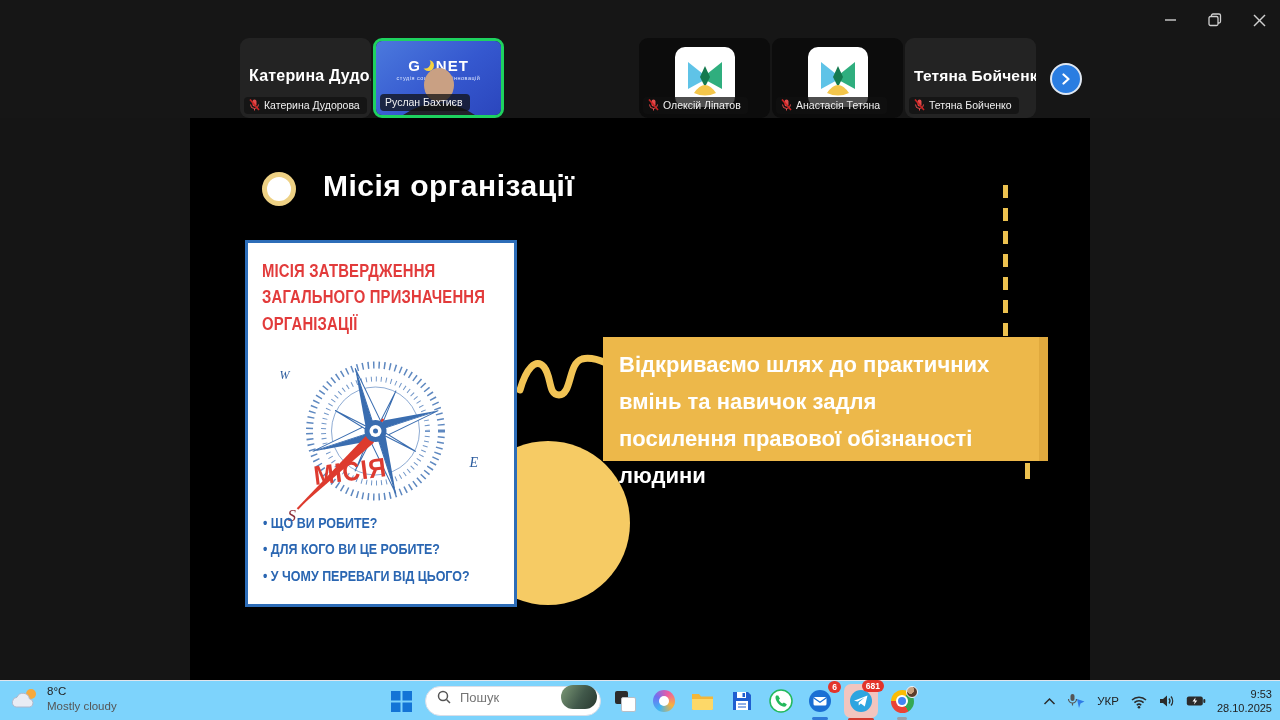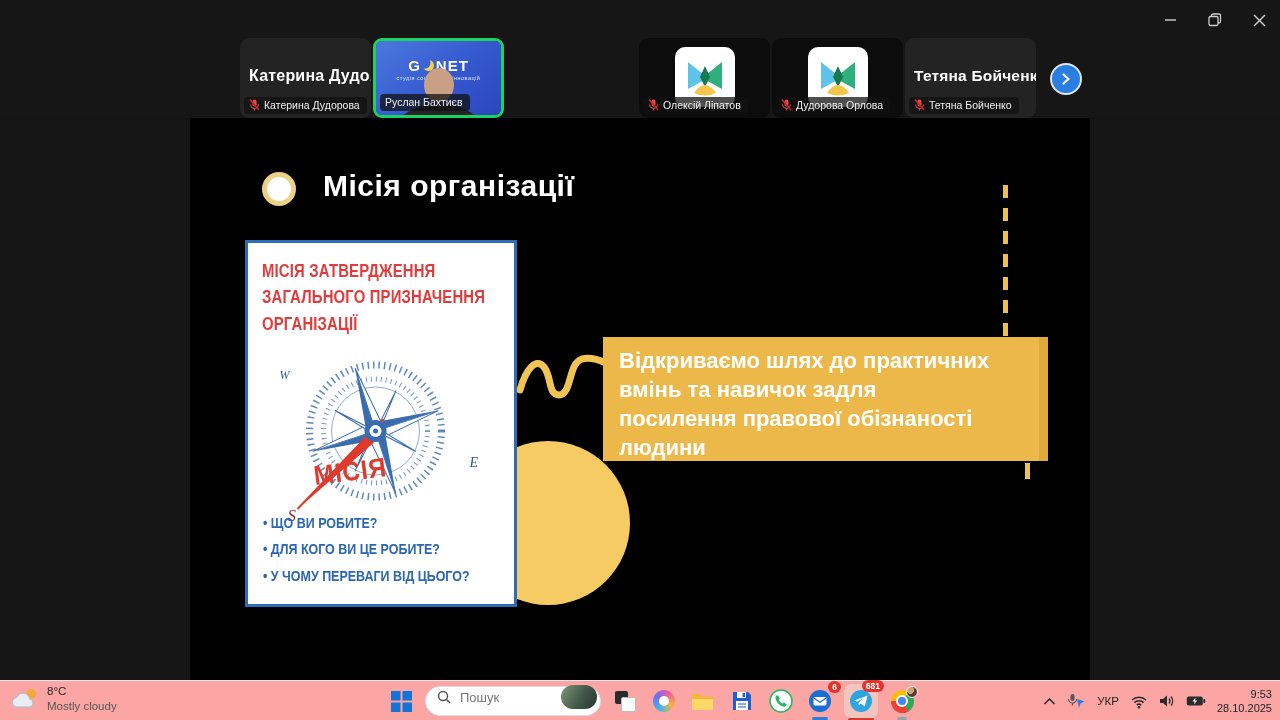--- a/index.html
+++ b/index.html
@@ -26,25 +26,25 @@
   .title-dot{position:absolute;left:72px;top:29px;width:24px;height:24px;border-radius:50%;background:#fff;border:5px solid #eed184;}
   .slide-title{position:absolute;left:133px;top:26px;font-size:30px;font-weight:700;color:#fff;letter-spacing:.5px;}
   .big-circle{position:absolute;left:276px;top:298px;width:164px;height:164px;border-radius:50%;background:#f6cb64;}
   .card{position:absolute;left:55px;top:97px;width:272px;height:367px;background:#fff;border:3px solid #2d6db8;box-sizing:border-box;}
   .card-heading{position:absolute;left:14px;top:15px;width:118%;color:#e23b3b;font-weight:700;font-size:17.5px;line-height:1.5;letter-spacing:.2px;transform:scaleX(.85);transform-origin:left top;white-space:pre-line;}
   .compass{position:absolute;left:50%;top:108px;transform:translateX(-50%);}
   .compass-label{position:absolute;left:66px;top:218px;color:#dd3b30;font-weight:700;font-size:27px;letter-spacing:1px;transform:rotate(-7deg) scaleX(.9);transform-origin:left;}
   .card-bullets{position:absolute;left:15px;bottom:14px;width:116%;color:#2a66b2;font-weight:700;font-size:14.5px;line-height:1.85;transform:scaleX(.86);transform-origin:left bottom;margin:0;padding:0;list-style:none;}
   .card-bullets li::before{content:"• ";}
   .squiggle{position:absolute;left:322px;top:198px;}
-  .callout{position:absolute;left:413px;top:194px;width:445px;height:124px;box-sizing:border-box;background:#edb84a;border-right:9px solid #dfa93e;color:#fff;font-weight:700;font-size:22px;line-height:29px;padding:9px 10px 8px 16px;white-space:pre-line;}
+  .callout{position:absolute;left:413px;top:194px;width:445px;height:124px;box-sizing:border-box;background:#edb84a;border-right:9px solid #dfa93e;color:#fff;font-weight:700;font-size:22px;line-height:37px;padding:9px 10px 8px 16px;white-space:pre-line;}
   .dashline{position:absolute;left:813px;top:42px;width:5px;height:152px;background:repeating-linear-gradient(to bottom,#ecc14f 0 13px,transparent 13px 23px);}
   .dashline2{position:absolute;left:835px;top:320px;width:5px;height:16px;background:#ecc14f;}
   
-  #taskbar{position:absolute;left:0;top:680px;width:1280px;height:40px;background:#fca5a5;border-top:1px solid #e1e5ec;}
+  #taskbar{position:absolute;left:0;top:680px;width:1280px;height:40px;background:#7dd3fc;border-top:1px solid #e1e5ec;}
   .weather{position:absolute;left:10px;top:3px;display:flex;align-items:center;gap:7px;cursor:pointer;}
   .weather .wtxt{font-size:11.5px;color:#333;line-height:1.3;}
   .centerbar{position:absolute;left:386px;top:4px;height:32px;display:flex;align-items:center;gap:9px;}
   .tb-icon{position:relative;width:30px;height:32px;display:flex;align-items:center;justify-content:center;cursor:pointer;}
   .searchpill{display:flex;align-items:center;gap:7px;width:176px;height:30px;background:#fff;border:1px solid #d9dee8;border-radius:16px;padding:0 3px 8px 11px;box-sizing:border-box;cursor:pointer;}
   .searchpill input{border:0;outline:0;flex:1;min-width:0;font-size:13px;color:#444;background:transparent;font-family:"Liberation Sans",sans-serif;}
   .bingthumb{width:36px;height:24px;border-radius:12px;background:linear-gradient(120deg,#7d9a77,#41584a 55%,#27372e);flex:none;}
   .badge{position:absolute;top:-4px;right:-6px;background:#e3342b;color:#fff;font-size:8.5px;font-weight:700;border-radius:8px;padding:1.5px 4px;line-height:1;z-index:2;}
   .ind{position:absolute;bottom:-3px;left:50%;transform:translateX(-50%);height:3px;border-radius:2px;}
   .ind.blue{width:16px;background:#2f7bd8;}
@@ -153,21 +153,21 @@
           <path d="M9,36 Q20,20 31,36 Q20,41 9,36 Z" fill="#f4c64a"></path>
         </svg>
       </div>
       <div class="nameplate">
         <svg width="11" height="12" viewBox="0 0 11 12">
             <rect x="3.5" y="0.5" width="4" height="7" rx="2" fill="#e04b4b"></rect>
             <path d="M1.5 5.5a4 4 0 0 0 8 0" stroke="#e04b4b" fill="none"></path>
             <line x1="5.5" y1="9.5" x2="5.5" y2="11.5" stroke="#e04b4b"></line>
             <line x1="1" y1="0.5" x2="10" y2="11" stroke="#c22" stroke-width="1.6"></line>
           </svg>
-        <span>Дудорова Орлова</span>
+        <span>Анастасія Тетяна</span>
       </div>
     </div>
 
     <div class="tile" style="left:905px;">
       <div class="bigname" style="font-size:15.5px;">Тетяна Бойченко</div>
       <div class="nameplate">
         <svg width="11" height="12" viewBox="0 0 11 12">
             <rect x="3.5" y="0.5" width="4" height="7" rx="2" fill="#e04b4b"></rect>
             <path d="M1.5 5.5a4 4 0 0 0 8 0" stroke="#e04b4b" fill="none"></path>
             <line x1="5.5" y1="9.5" x2="5.5" y2="11.5" stroke="#e04b4b"></line>

